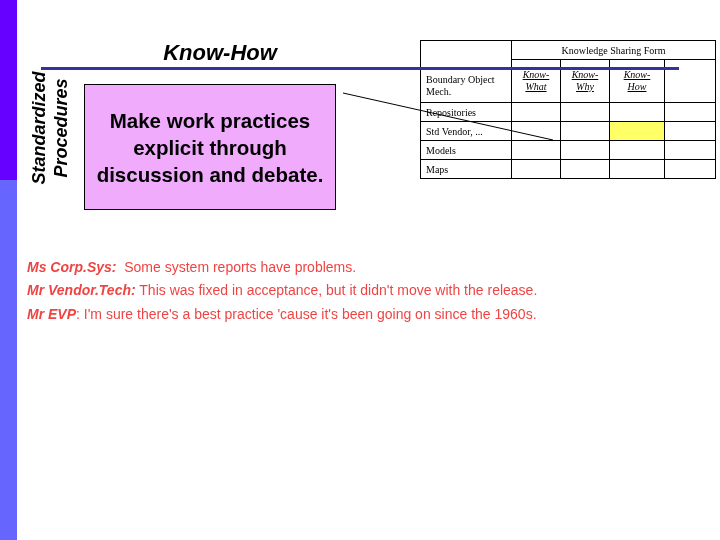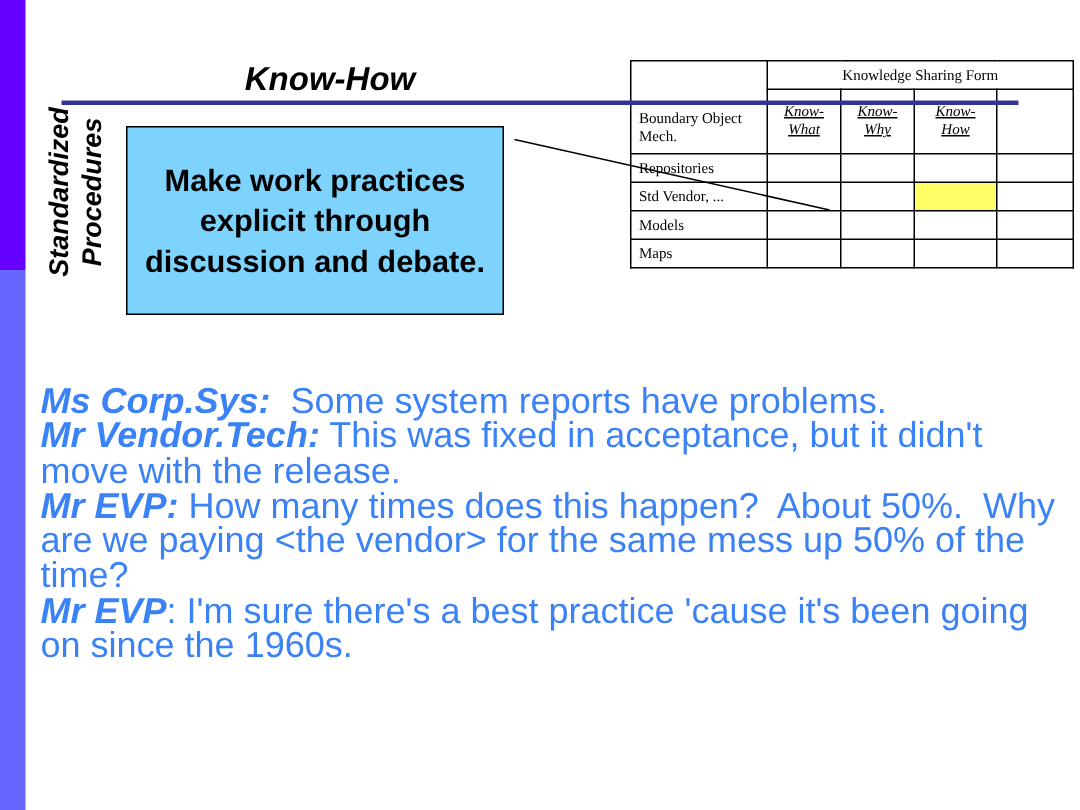--- a/index.html
+++ b/index.html
@@ -15,40 +15,40 @@
   .ksf td { border:1px solid #000; padding:0 5px; height:18px; }
   .ksf .hdr { text-align:center; height:18px; }
   .ksf .sub td { height:42px;text-decoration:underline; }
   .ksf .c0 { width:80px; }
   .ksf .c1 { width:38px; }
   .ksf .c2 { width:38px; }
   .ksf .c3 { width:44px; }
   .ksf .c4 { width:40px; }
   .ksf .ital { font-style:italic; text-align:center; line-height:12px; }
   .diag { position:absolute; left:0; top:0; width:720px; height:540px; pointer-events:none; }
-  .dialog { position:absolute; left:27px; top:256px; width:690px; font-size:24px; line-height:23.3px; color:#3b82f6; }
+  .dialog { position:absolute; left:27px; top:256px; width:690px; font-size:14px; line-height:23.3px; color:#ef4444; }
   .dialog .spk { font-weight:bold; font-style:italic; }
   .who { position:absolute; left:672px; top:78px; font-family:"Liberation Serif", serif; font-style:italic; font-size:10px; line-height:12px; text-align:center; width:48px; background:#fff;margin-left:48px; }
 </style>
 </head>
 <body>
 
 <div class="bar-top" style="background: rgb(102, 0, 255);"></div>
 <div class="bar-bottom" style="background: rgb(102, 102, 255);"></div>
 
 <div class="kh-title">Know-How</div>
 
 <div class="vert-label">
   <div class="inner">
     <div>Standardized</div>
     <div>Procedures</div>
   </div>
 </div>
 
-<div class="callout" style="background: #7dd3fc;">
+<div class="callout" style="background: #f0abfc;">
   <span>Make work practices explicit through discussion and debate.</span>
 </div>
 
 <table class="ksf">
   <tbody>
       <tr>
     <td class="c0" rowspan="2" style="vertical-align:bottom;padding-bottom:4px;line-height:12px;">Boundary Object Mech.</td>
     <td class="hdr" colspan="4">Knowledge Sharing Form</td>
   </tr>
   <tr class="sub">
@@ -91,15 +91,14 @@
 <div class="hline" style="background:#333399"></div>
 <div class="who">Who-knows-what</div>
 
 <svg class="diag" viewBox="0 0 720 540">
   <line x1="343" y1="93" x2="553" y2="140" stroke="#000" stroke-width="1"></line>
 </svg>
 
 <div class="dialog">
   <div><span class="spk">Ms Corp.Sys:</span><span style="white-space:pre-wrap">  Some system reports have problems.</span></div>
   <div><span class="spk">Mr Vendor.Tech:</span><span style="white-space:pre-wrap"> This was fixed in acceptance, but it didn't move with the release.</span></div>
-  <div><span class="spk">Mr EVP:</span><span style="white-space:pre-wrap"> How many times does this happen?  About 50%.  Why are we paying &lt;the vendor&gt; for the same mess up 50% of the time?</span></div>
   <div><span class="spk">Mr EVP</span><span style="white-space:pre-wrap">: I'm sure there's a best practice 'cause it's been going on since the 1960s.</span></div>
 </div>
 
 </body></html>

